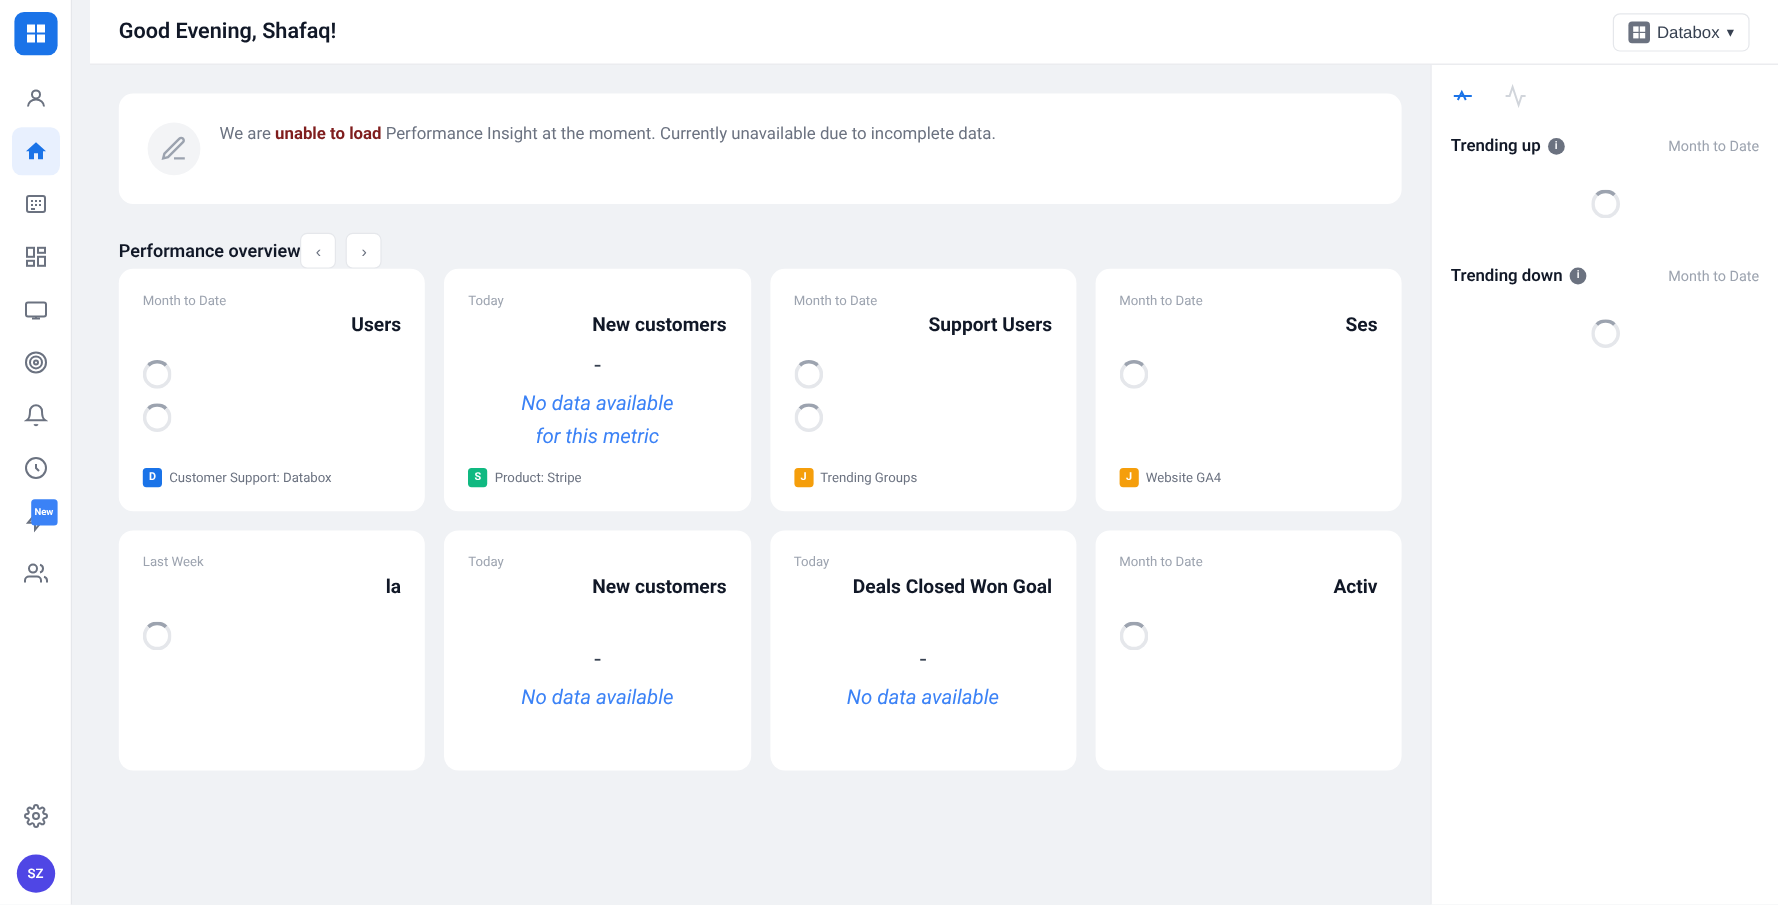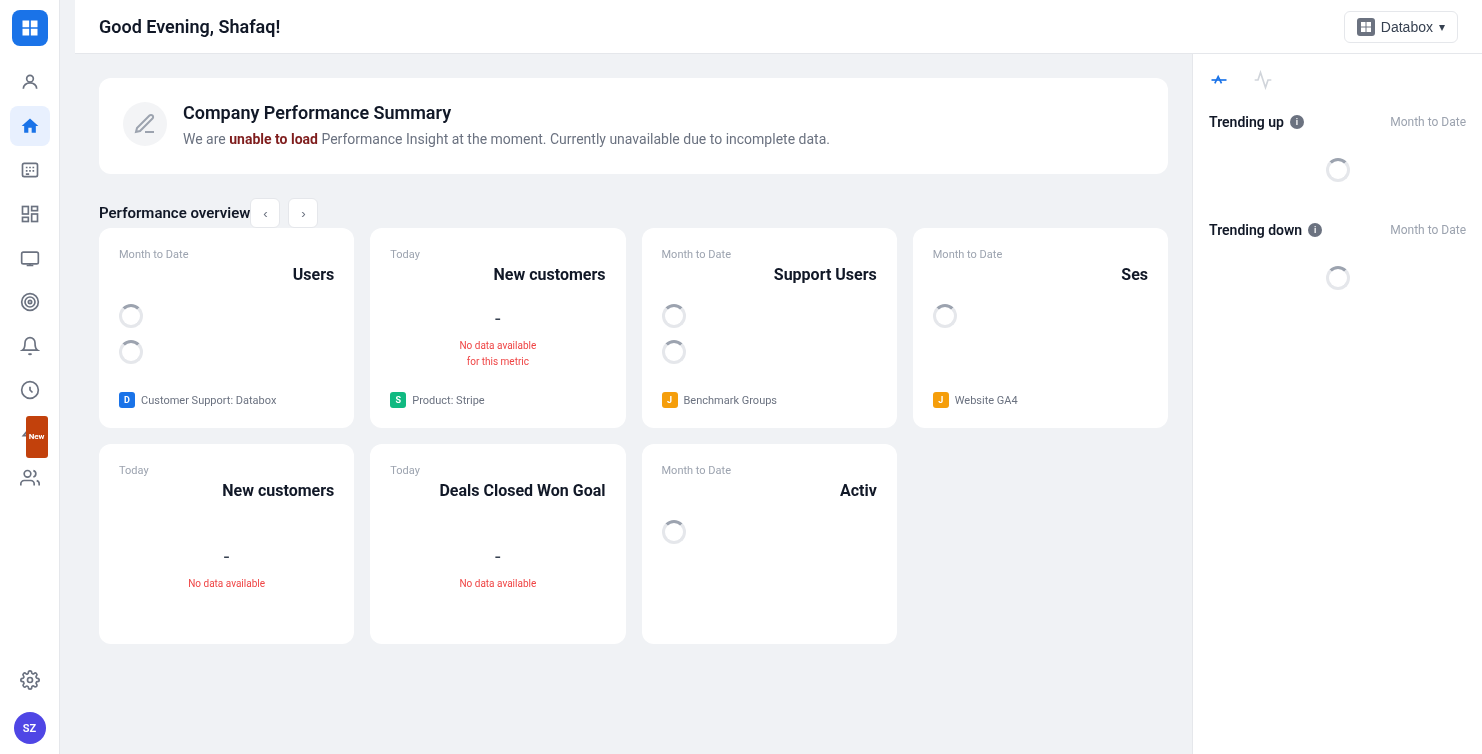--- a/index.html
+++ b/index.html
@@ -39,25 +39,25 @@
       cursor: pointer;
       color: #6b7280;
       position: relative;
     }
     .sidebar-icon.active { background: #e8f0fe; color: #1a73e8; }
     .sidebar-icon svg { width: 20px; height: 20px; }
     .sidebar-new-badge {
       position: absolute;
       top: 2px;
       right: 2px;
-      background: #c2410c;
+      background: #3b82f6;
       color: white;
       font-size: 8px;
       font-weight: 700;
-      padding: 16px 3px;
+      padding: 6px 3px;
       border-radius: 3px;
       line-height: 1.2;
     }
     .sidebar-spacer { flex: 1; }
     .sidebar-avatar {
       width: 32px;
       height: 32px;
       border-radius: 50%;
       background: #4f46e5;
       color: white;
@@ -228,24 +228,25 @@
     .loading-spinner {
       width: 24px;
       height: 24px;
       border: 3px solid #e5e7eb;
       border-top-color: #9ca3af;
       border-radius: 50%;
       animation: spin 1s linear infinite;
     }
     @keyframes spin { to { transform: rotate(360deg); } }
     .no-data {
-      font-size: 10px;
-      color: #ef4444;
+      font-size: 17px;
+      color: #3b82f6;
       text-align: center;
       line-height: 1.6;
+      font-style: italic;
     }
     .metric-footer {
       display: flex;
       align-items: center;
       gap: 6px;
       font-size: 11px;
       color: #6b7280;
       margin-top: 12px;
     }
     .source-icon {
@@ -451,21 +452,20 @@
     <div class="dashboard">
 
       <div class="summary-card">
         <div class="summary-icon">
           <svg width="24" height="24" viewBox="0 0 24 24" fill="none" stroke="#9ca3af" stroke-width="2">
               <path d="M12 20h9"></path>
               <path d="M16.5 3.5a2.121 2.121 0 013 3L7 19l-4 1 1-4L16.5 3.5z"></path>
             </svg>
         </div>
         <div class="summary-text">
-          <h2>Company Performance Summary</h2>
           <p>
             <span>We are </span><strong>unable to load</strong><span> Performance Insight at the moment. Currently unavailable due to incomplete data.</span>
           </p>
         </div>
       </div>
 
       <div class="perf-overview">
         <div class="perf-header">
           <span class="perf-title">Performance overview</span>
           <div class="nav-btns">
@@ -510,41 +510,50 @@
             <div>
               <div class="metric-period">Month to Date</div>
               <div class="metric-name">Support Users</div>
             </div>
             <div class="metric-loading-area">
               <div class="loading-spinner"></div>
               <div class="loading-spinner" style="margin-top:4px;"></div>
             </div>
             <div class="metric-footer">
               <span class="source-icon orange">J</span>
-              <span>Benchmark Groups</span>
+              <span>Trending Groups</span>
             </div>
           </div>
 
           <div class="metric-card partial" style="overflow:hidden;">
             <div>
               <div class="metric-period">Month to Date</div>
               <div class="metric-name">Ses</div>
             </div>
             <div class="metric-loading-area">
               <div class="loading-spinner"></div>
             </div>
             <div class="metric-footer">
               <span class="source-icon orange">J</span>
               <span>Website GA4</span>
             </div>
           </div>
         </div>
 
         <div class="cards-grid">
 
+          <div class="metric-card">
+            <div>
+              <div class="metric-period">Last Week</div>
+              <div class="metric-name">la</div>
+            </div>
+            <div class="metric-loading-area">
+              <div class="loading-spinner"></div>
+            </div>
+          </div>
 
           <div class="metric-card">
             <div>
               <div class="metric-period">Today</div>
               <div class="metric-name">New customers</div>
             </div>
             <div style="flex:1;display:flex;flex-direction:column;align-items:center;justify-content:center;gap:8px;">
               <span class="metric-dash">-</span>
               <div class="no-data">No data available</div>
             </div>

